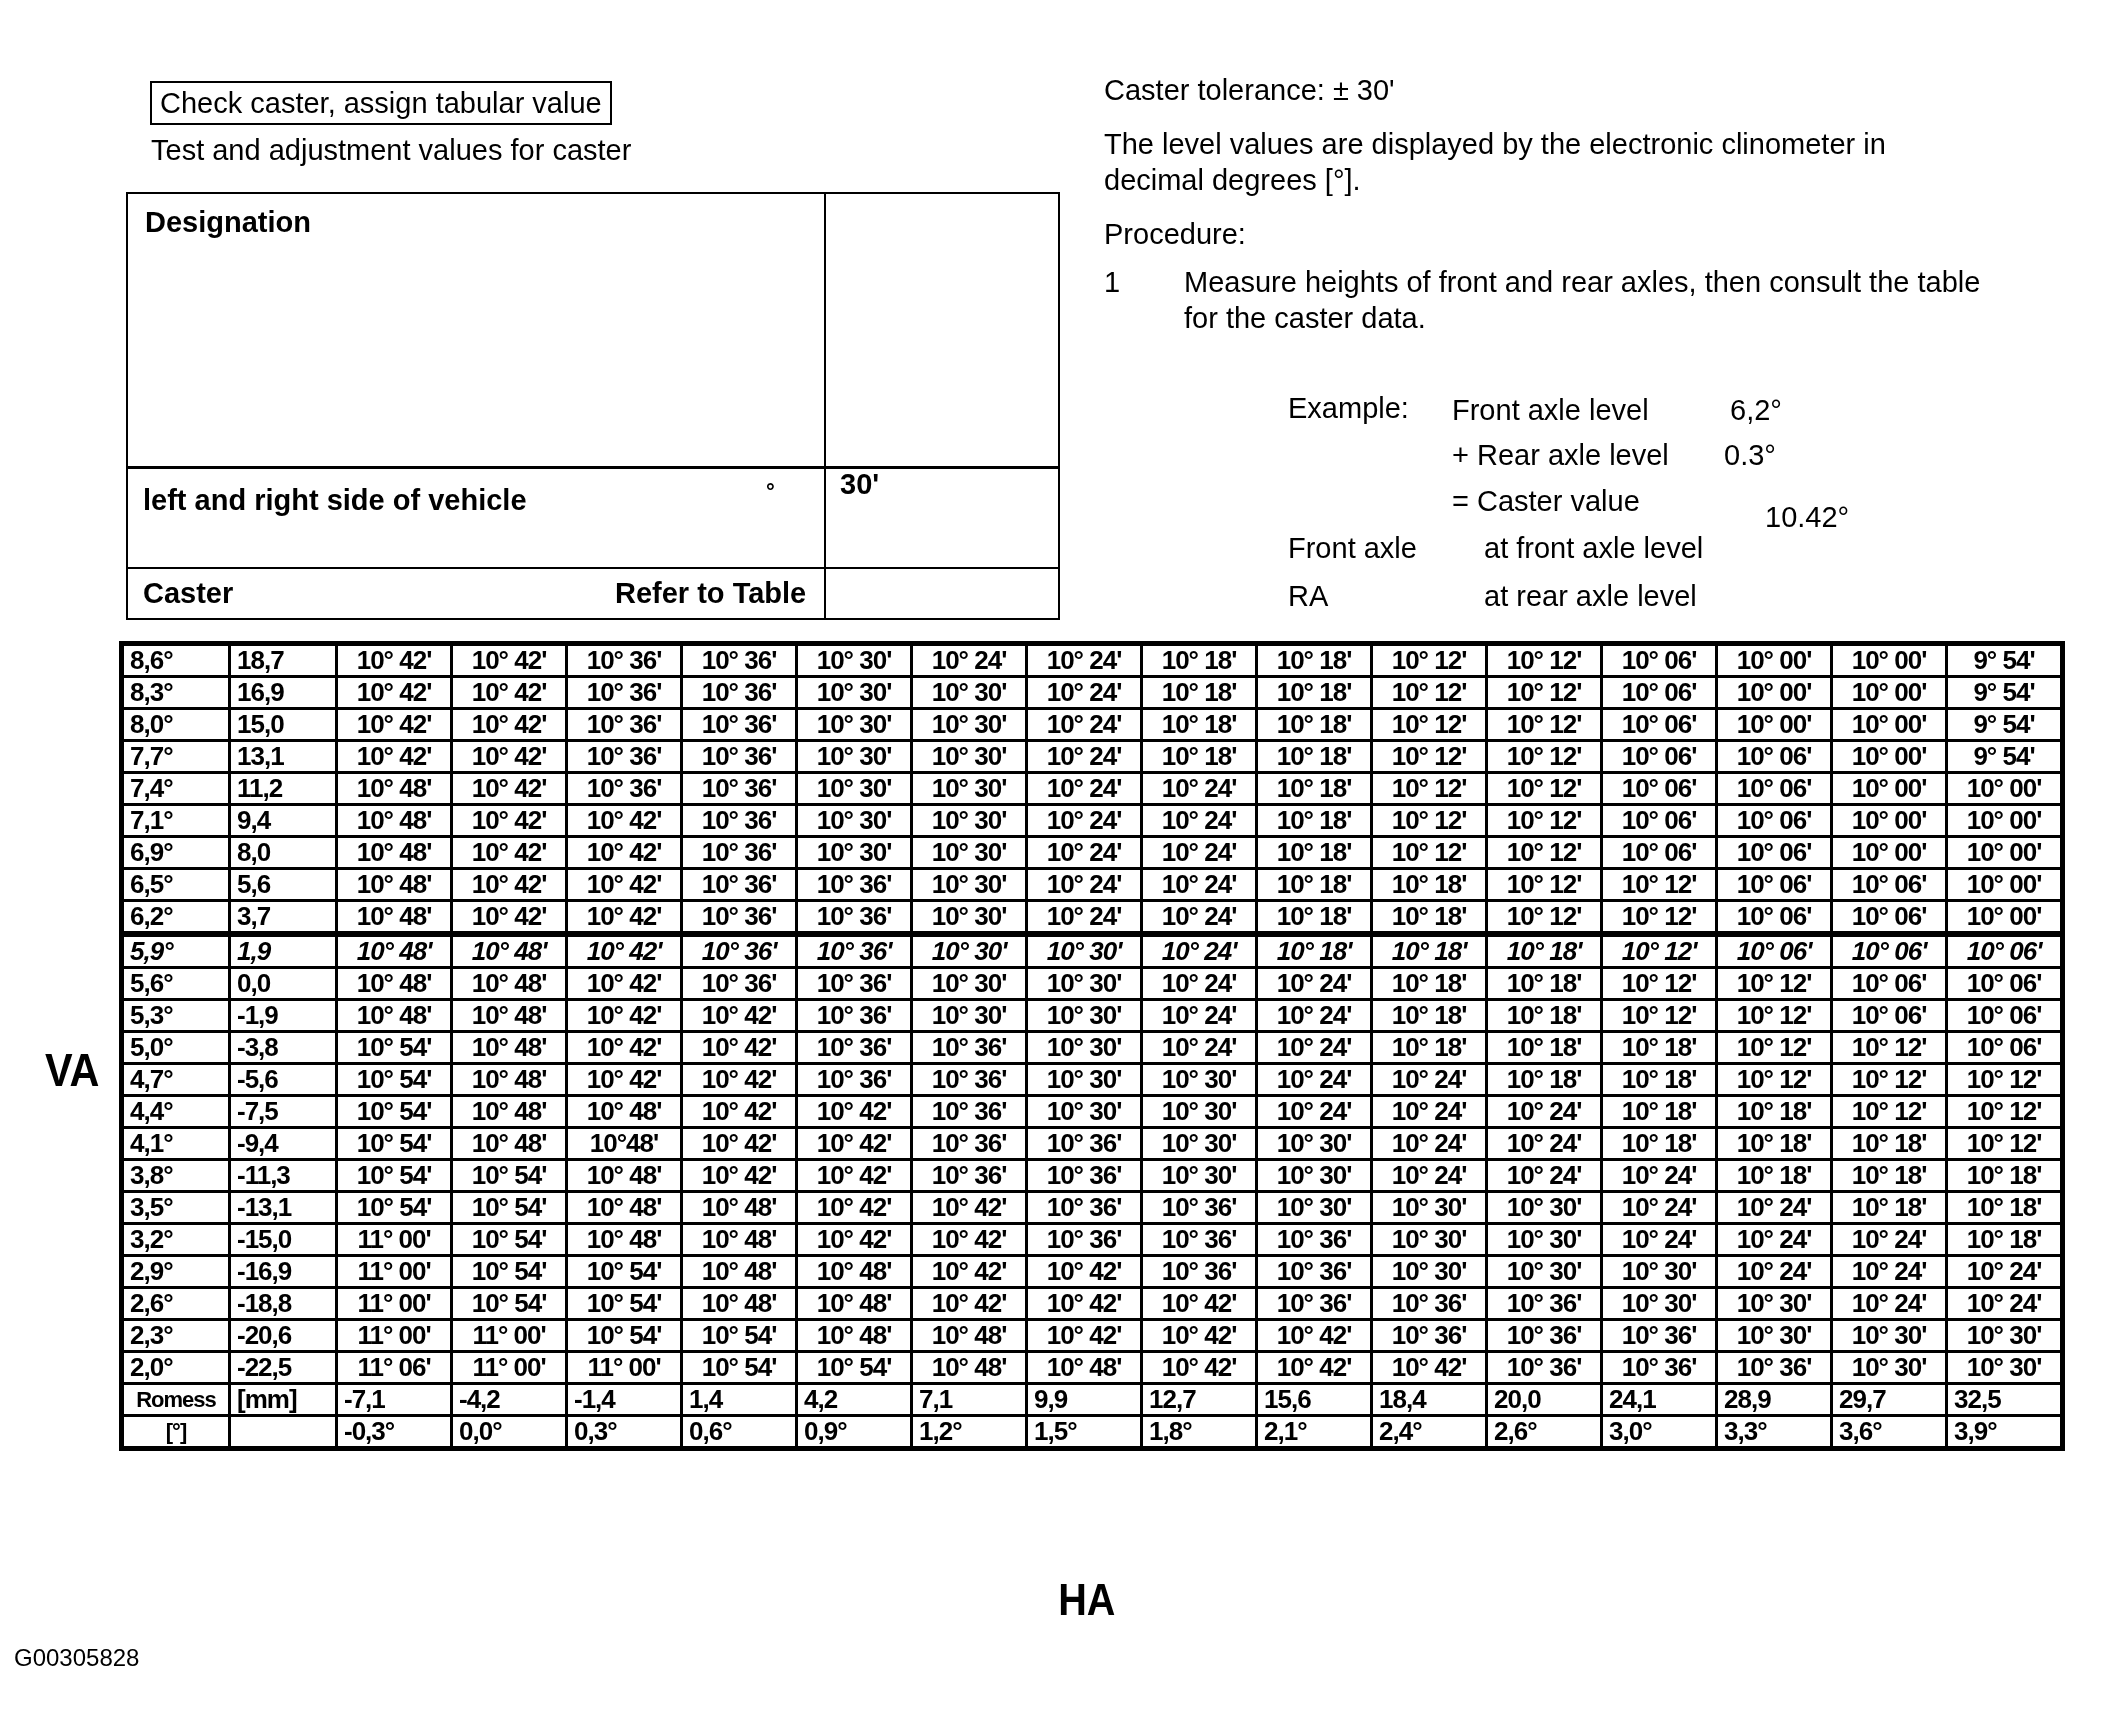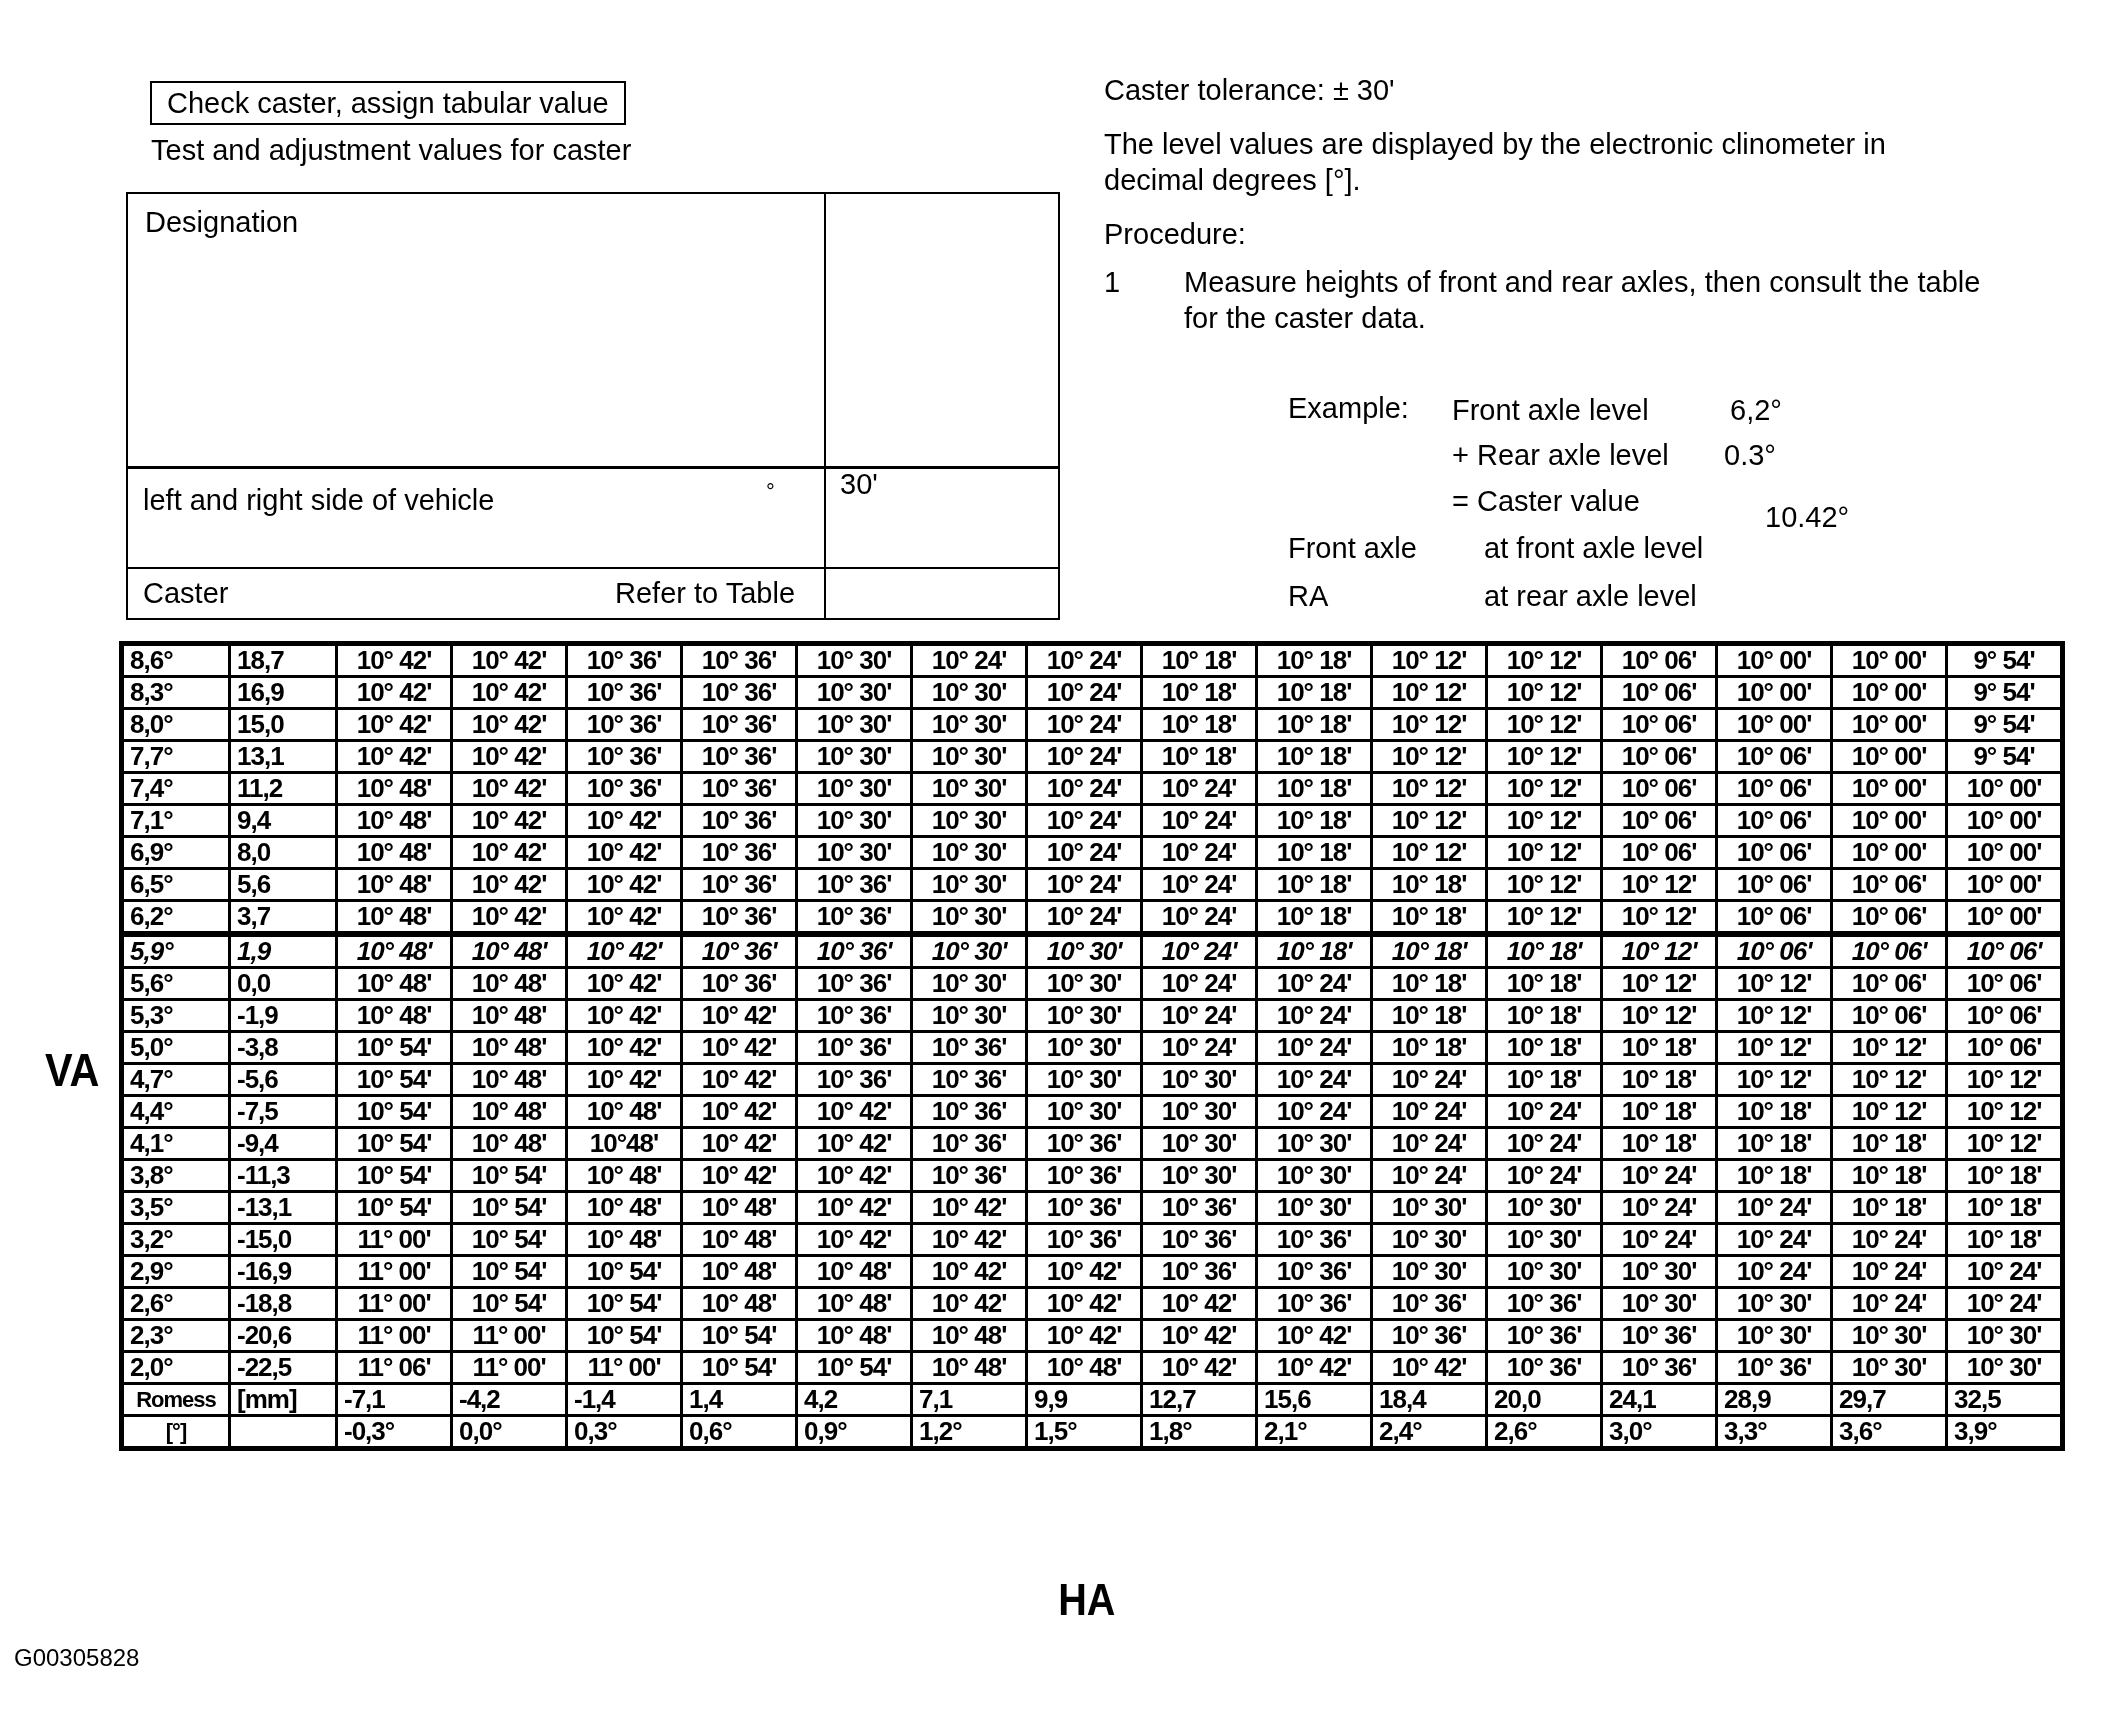--- a/index.html
+++ b/index.html
@@ -1,24 +1,24 @@
 <!DOCTYPE html>
 <html><head>
   <meta charset="utf-8">
   <style>
     html, body { margin: 0; padding: 0; background: #ffffff; }
     body { width: 2111px; height: 1733px; position: relative; overflow: hidden;
            font-family: "Liberation Sans", sans-serif; color: #000; }
     .abs { position: absolute; }
     .t { font-size: 29px; line-height: 36px; white-space: nowrap; }
 
-    #title-box { left: 150px; top: 81px; border: 2px solid #000; padding: 2px 15px; font-size: 29px; line-height: 36px; }
+    #title-box { left: 150px; top: 81px; border: 2px solid #000; padding: 2px 8px; font-size: 29px; line-height: 36px; }
     #subtitle { left: 151px; top: 132px; }
 
-    #spec { left: 126px; top: 192px; width: 934px; height: 428px; border: 2px solid #000; box-sizing: border-box; }
+    #spec { left: 126px; top: 192px; width: 934px; height: 428px; border: 2px solid #000; box-sizing: border-box; font-weight: bold; }
     #spec .vline { position: absolute; left: 696px; top: 0; bottom: 0; border-left: 2px solid #000; }
     #spec .hline1 { position: absolute; left: 0; right: 0; top: 272px; border-top: 3px solid #000; }
     #spec .hline2 { position: absolute; left: 0; right: 0; top: 373px; border-top: 2px solid #000; }
     #spec .cell { position: absolute; font-size: 29px; line-height: 36px; white-space: nowrap; }
     .model-line { display: block; }
 
     #va-label { left: 42px; top: 1043px; font-weight: bold; font-size: 46px; transform: scaleX(0.9); }
     #ha-label { left: 1055px; top: 1575px; font-weight: bold; font-size: 44px; transform: scaleX(0.9); }
     #figure-code { left: 14px; top: 1644px; font-size: 24px; }
 

